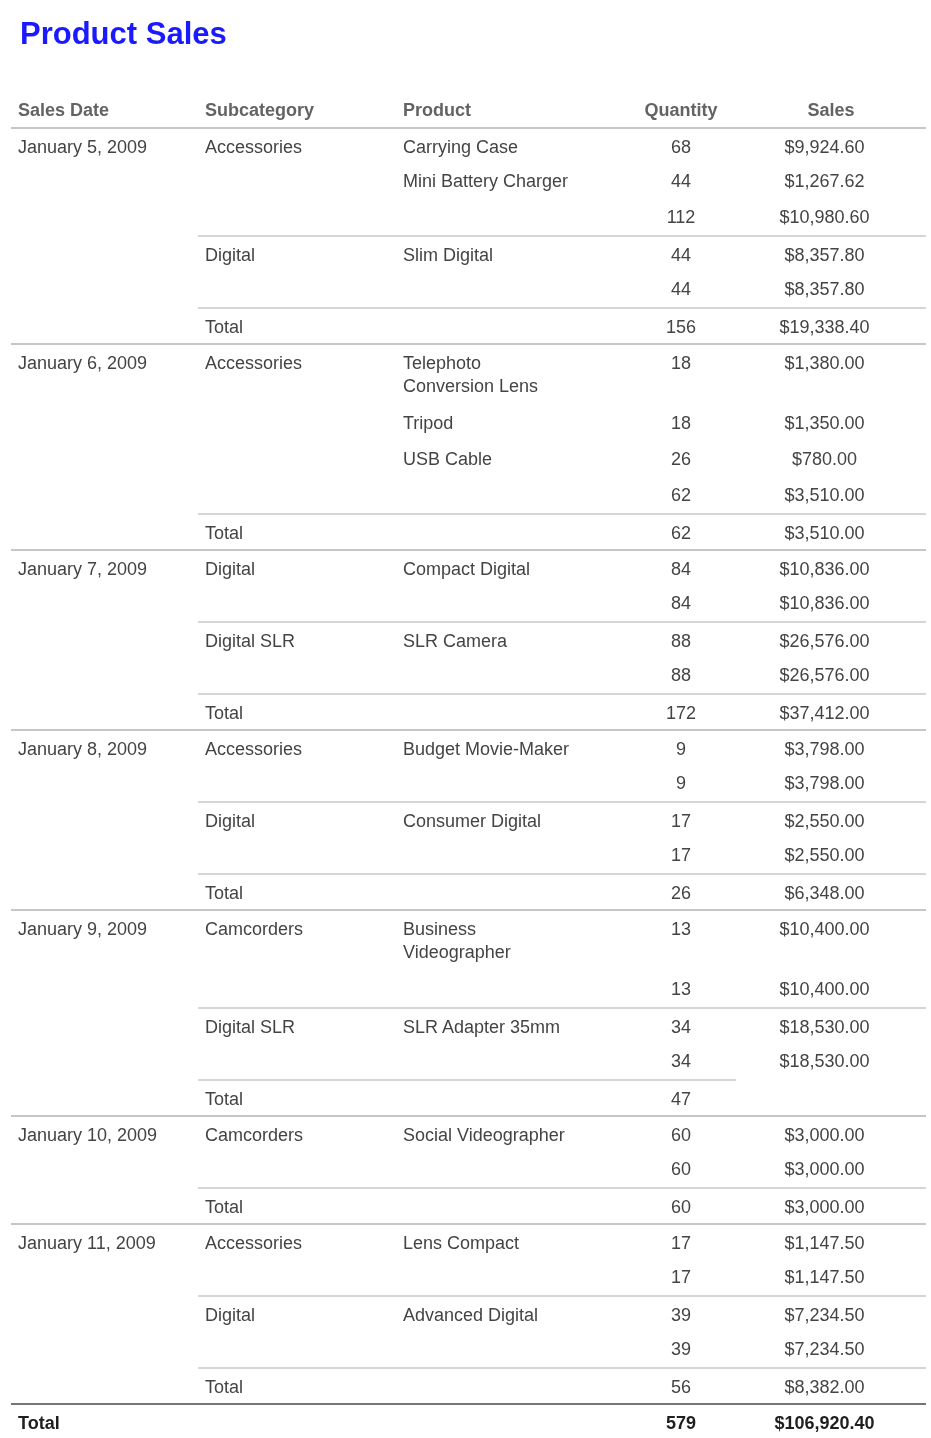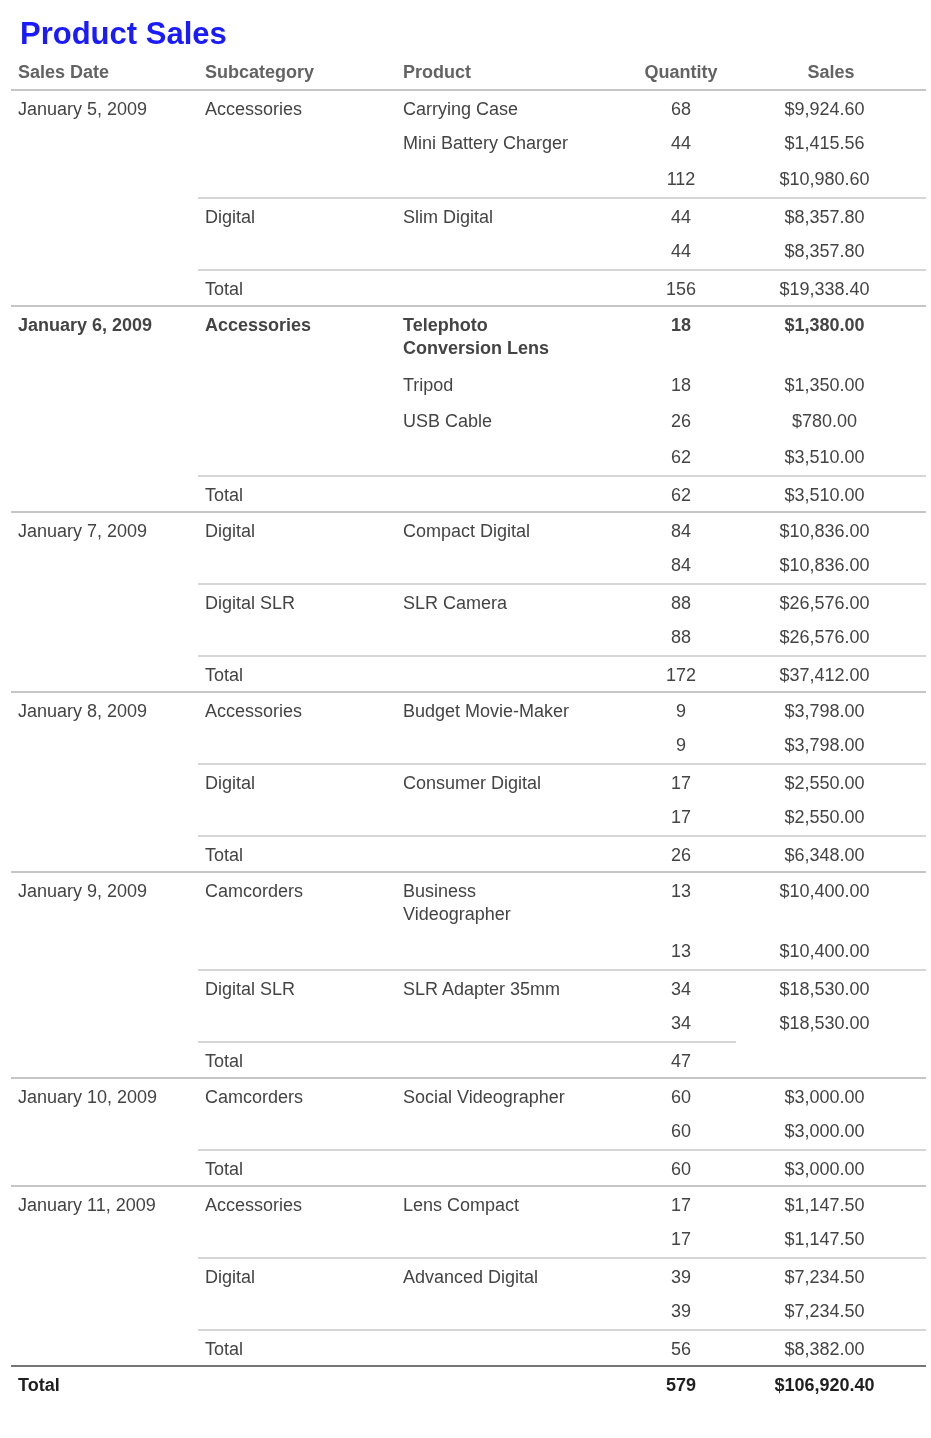--- a/index.html
+++ b/index.html
@@ -13,20 +13,21 @@
   .title{
     margin:0 0 0 20px;
     font-size:31px;
     line-height:40px;
     font-weight:bold;
     color:#1a1aff;
     letter-spacing:0;
   }
   .table{
     margin-left:11px;
+    margin-top:38px;
     width:915px;
   }
   .trow{
     display:grid;
     grid-template-columns:187px 198px 230px 110px 1fr;
     min-height:36px;
     box-sizing:border-box;
   }
   .cell{
     box-sizing:border-box;
@@ -73,21 +74,21 @@
           <div class="cell c-sub">Accessories</div>
           <div class="cell c-prod">Carrying Case</div>
           <div class="cell c-qty">68</div>
           <div class="cell c-sales">$9,924.60</div>
         </div>
         <div class="trow">
           <div class="cell c-date"></div>
           <div class="cell c-sub"></div>
           <div class="cell c-prod">Mini Battery Charger</div>
           <div class="cell c-qty">44</div>
-          <div class="cell c-sales">$1,415.56</div>
+          <div class="cell c-sales">$1,267.62</div>
         </div>
         <div class="trow">
           <div class="cell c-date"></div>
           <div class="cell c-sub"></div>
           <div class="cell c-prod"></div>
           <div class="cell c-qty">112</div>
           <div class="cell c-sales">$10,980.60</div>
         </div>
         <div class="trow">
           <div class="cell c-date"></div>
@@ -103,21 +104,21 @@
           <div class="cell c-qty">44</div>
           <div class="cell c-sales">$8,357.80</div>
         </div>
         <div class="trow">
           <div class="cell c-date"></div>
           <div class="cell c-sub bt">Total</div>
           <div class="cell c-prod bt"></div>
           <div class="cell c-qty bt">156</div>
           <div class="cell c-sales bt">$19,338.40</div>
         </div>
-        <div class="trow bt-full" style="min-height: 62px; font-weight: bold;">
+        <div class="trow bt-full" style="min-height: 62px;">
           <div class="cell c-date">January 6, 2009</div>
           <div class="cell c-sub">Accessories</div>
           <div class="cell c-prod">Telephoto
 Conversion Lens</div>
           <div class="cell c-qty">18</div>
           <div class="cell c-sales">$1,380.00</div>
         </div>
         <div class="trow">
           <div class="cell c-date"></div>
           <div class="cell c-sub"></div>

